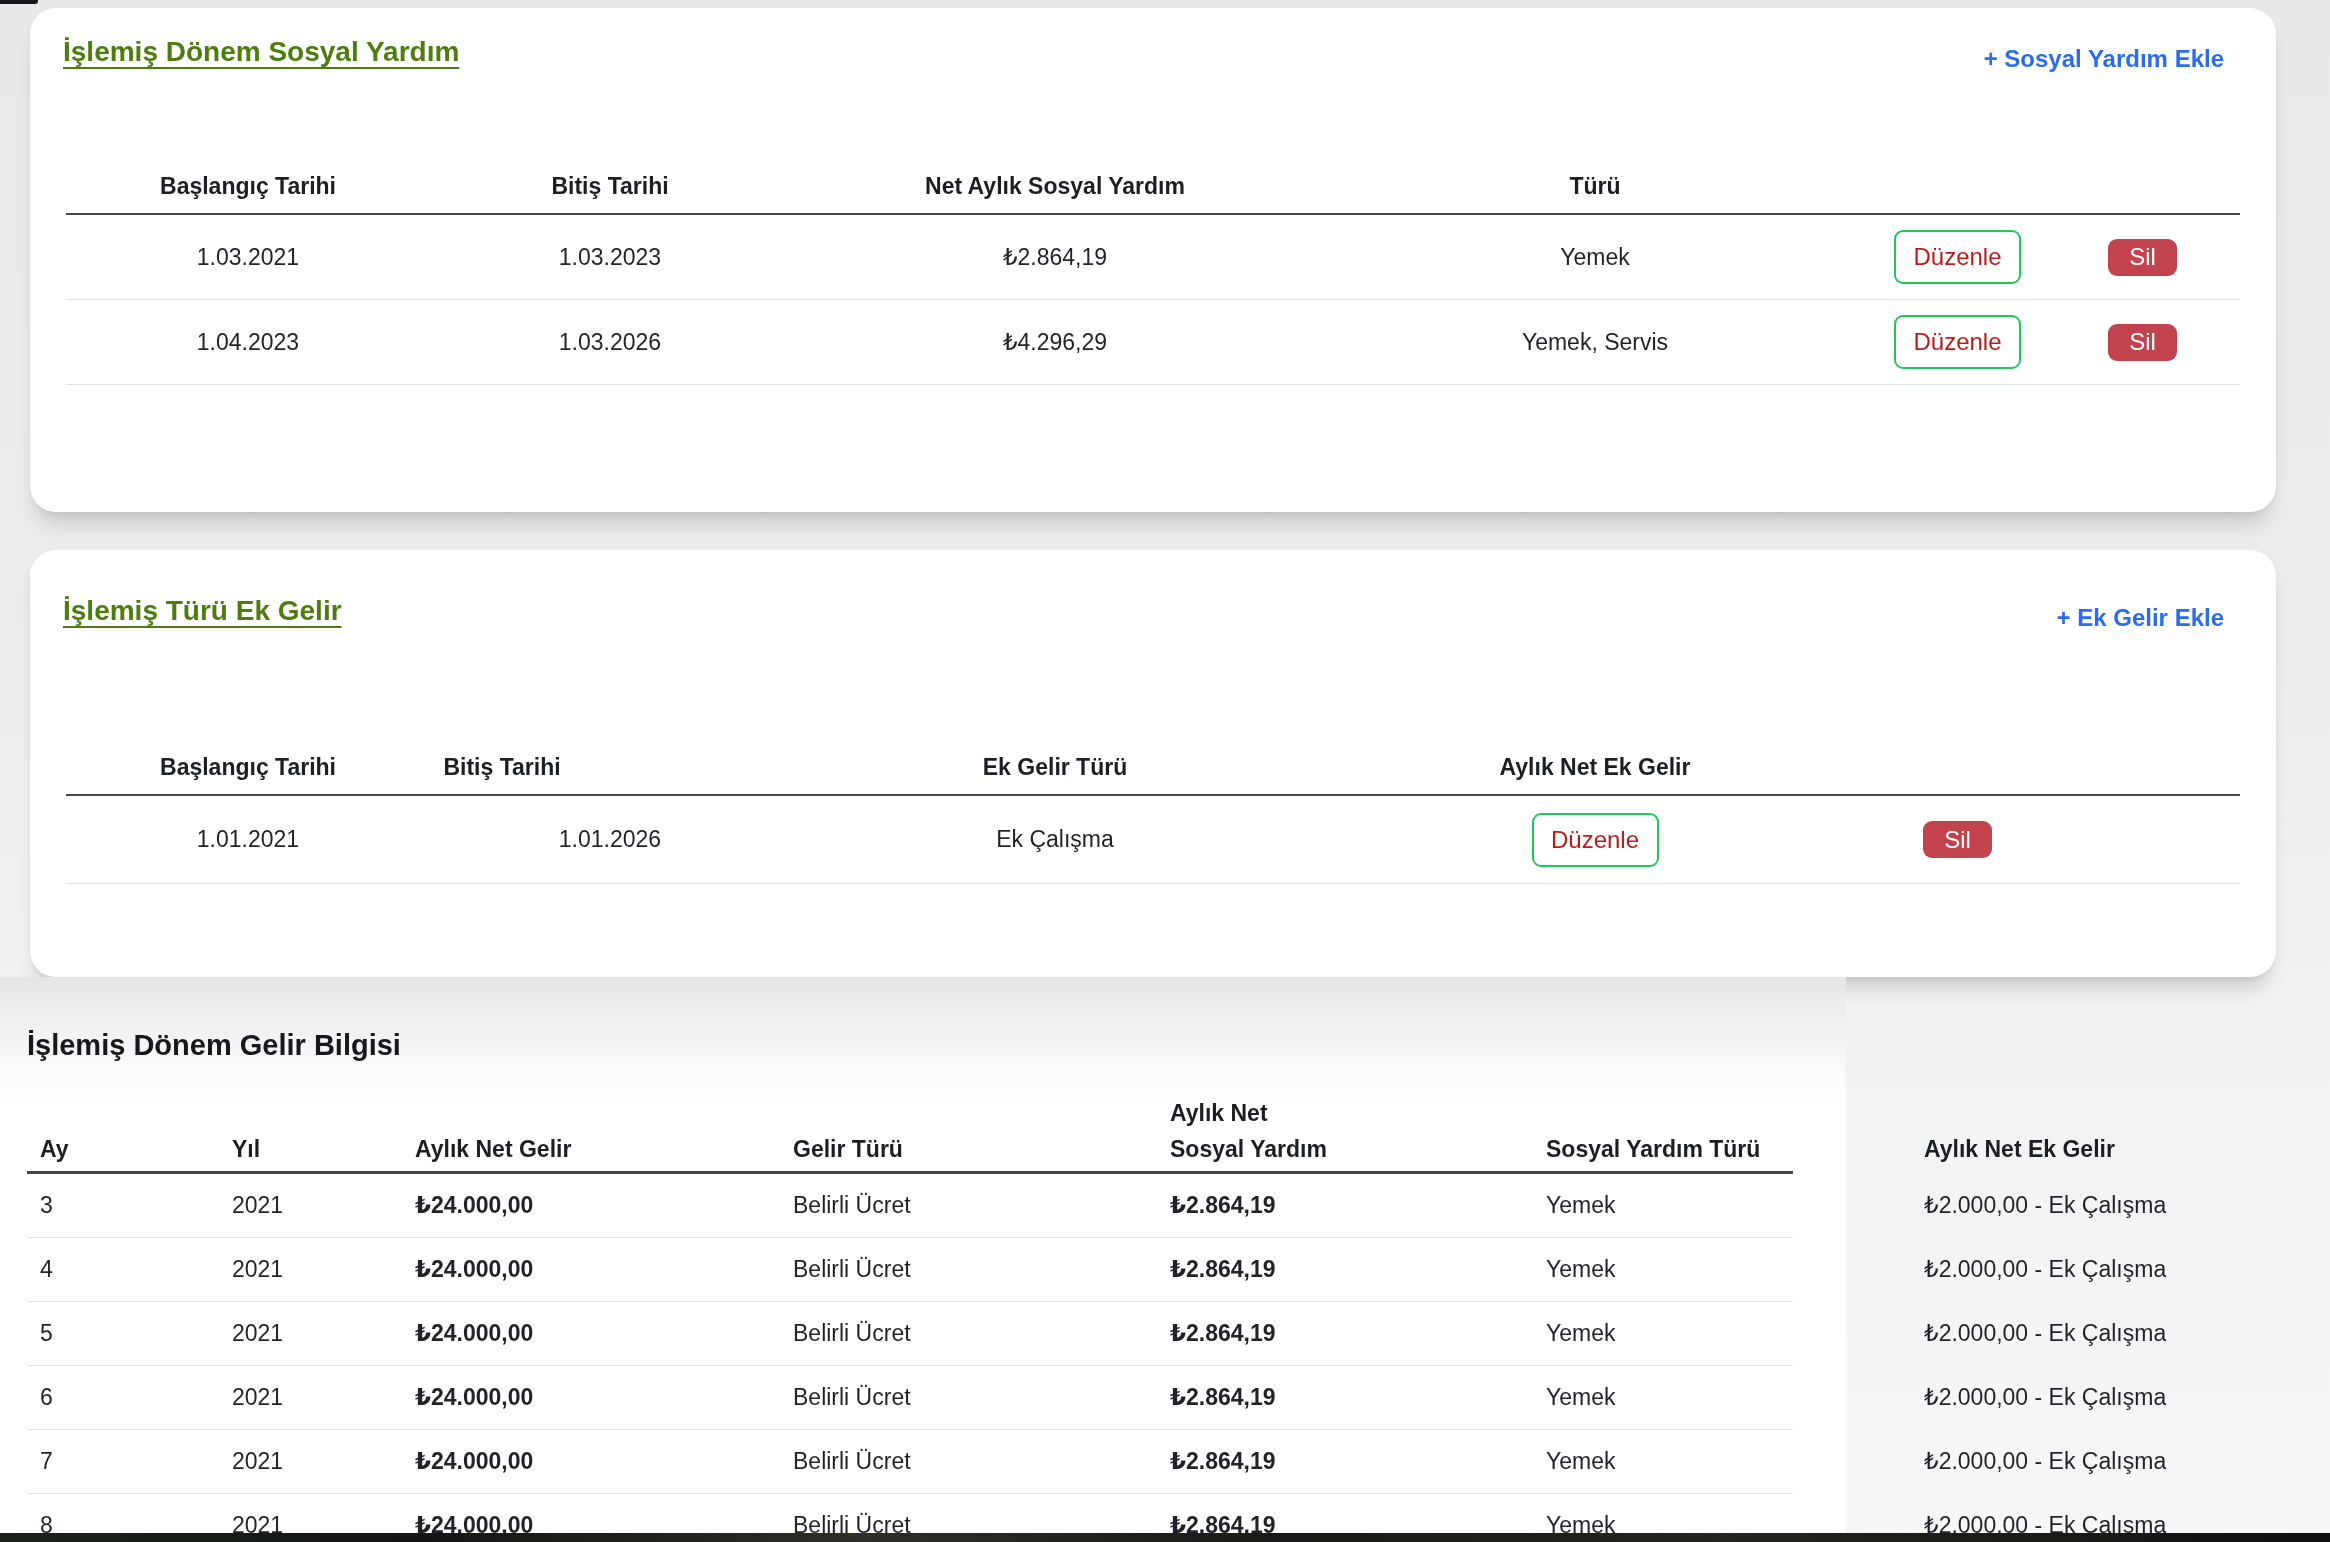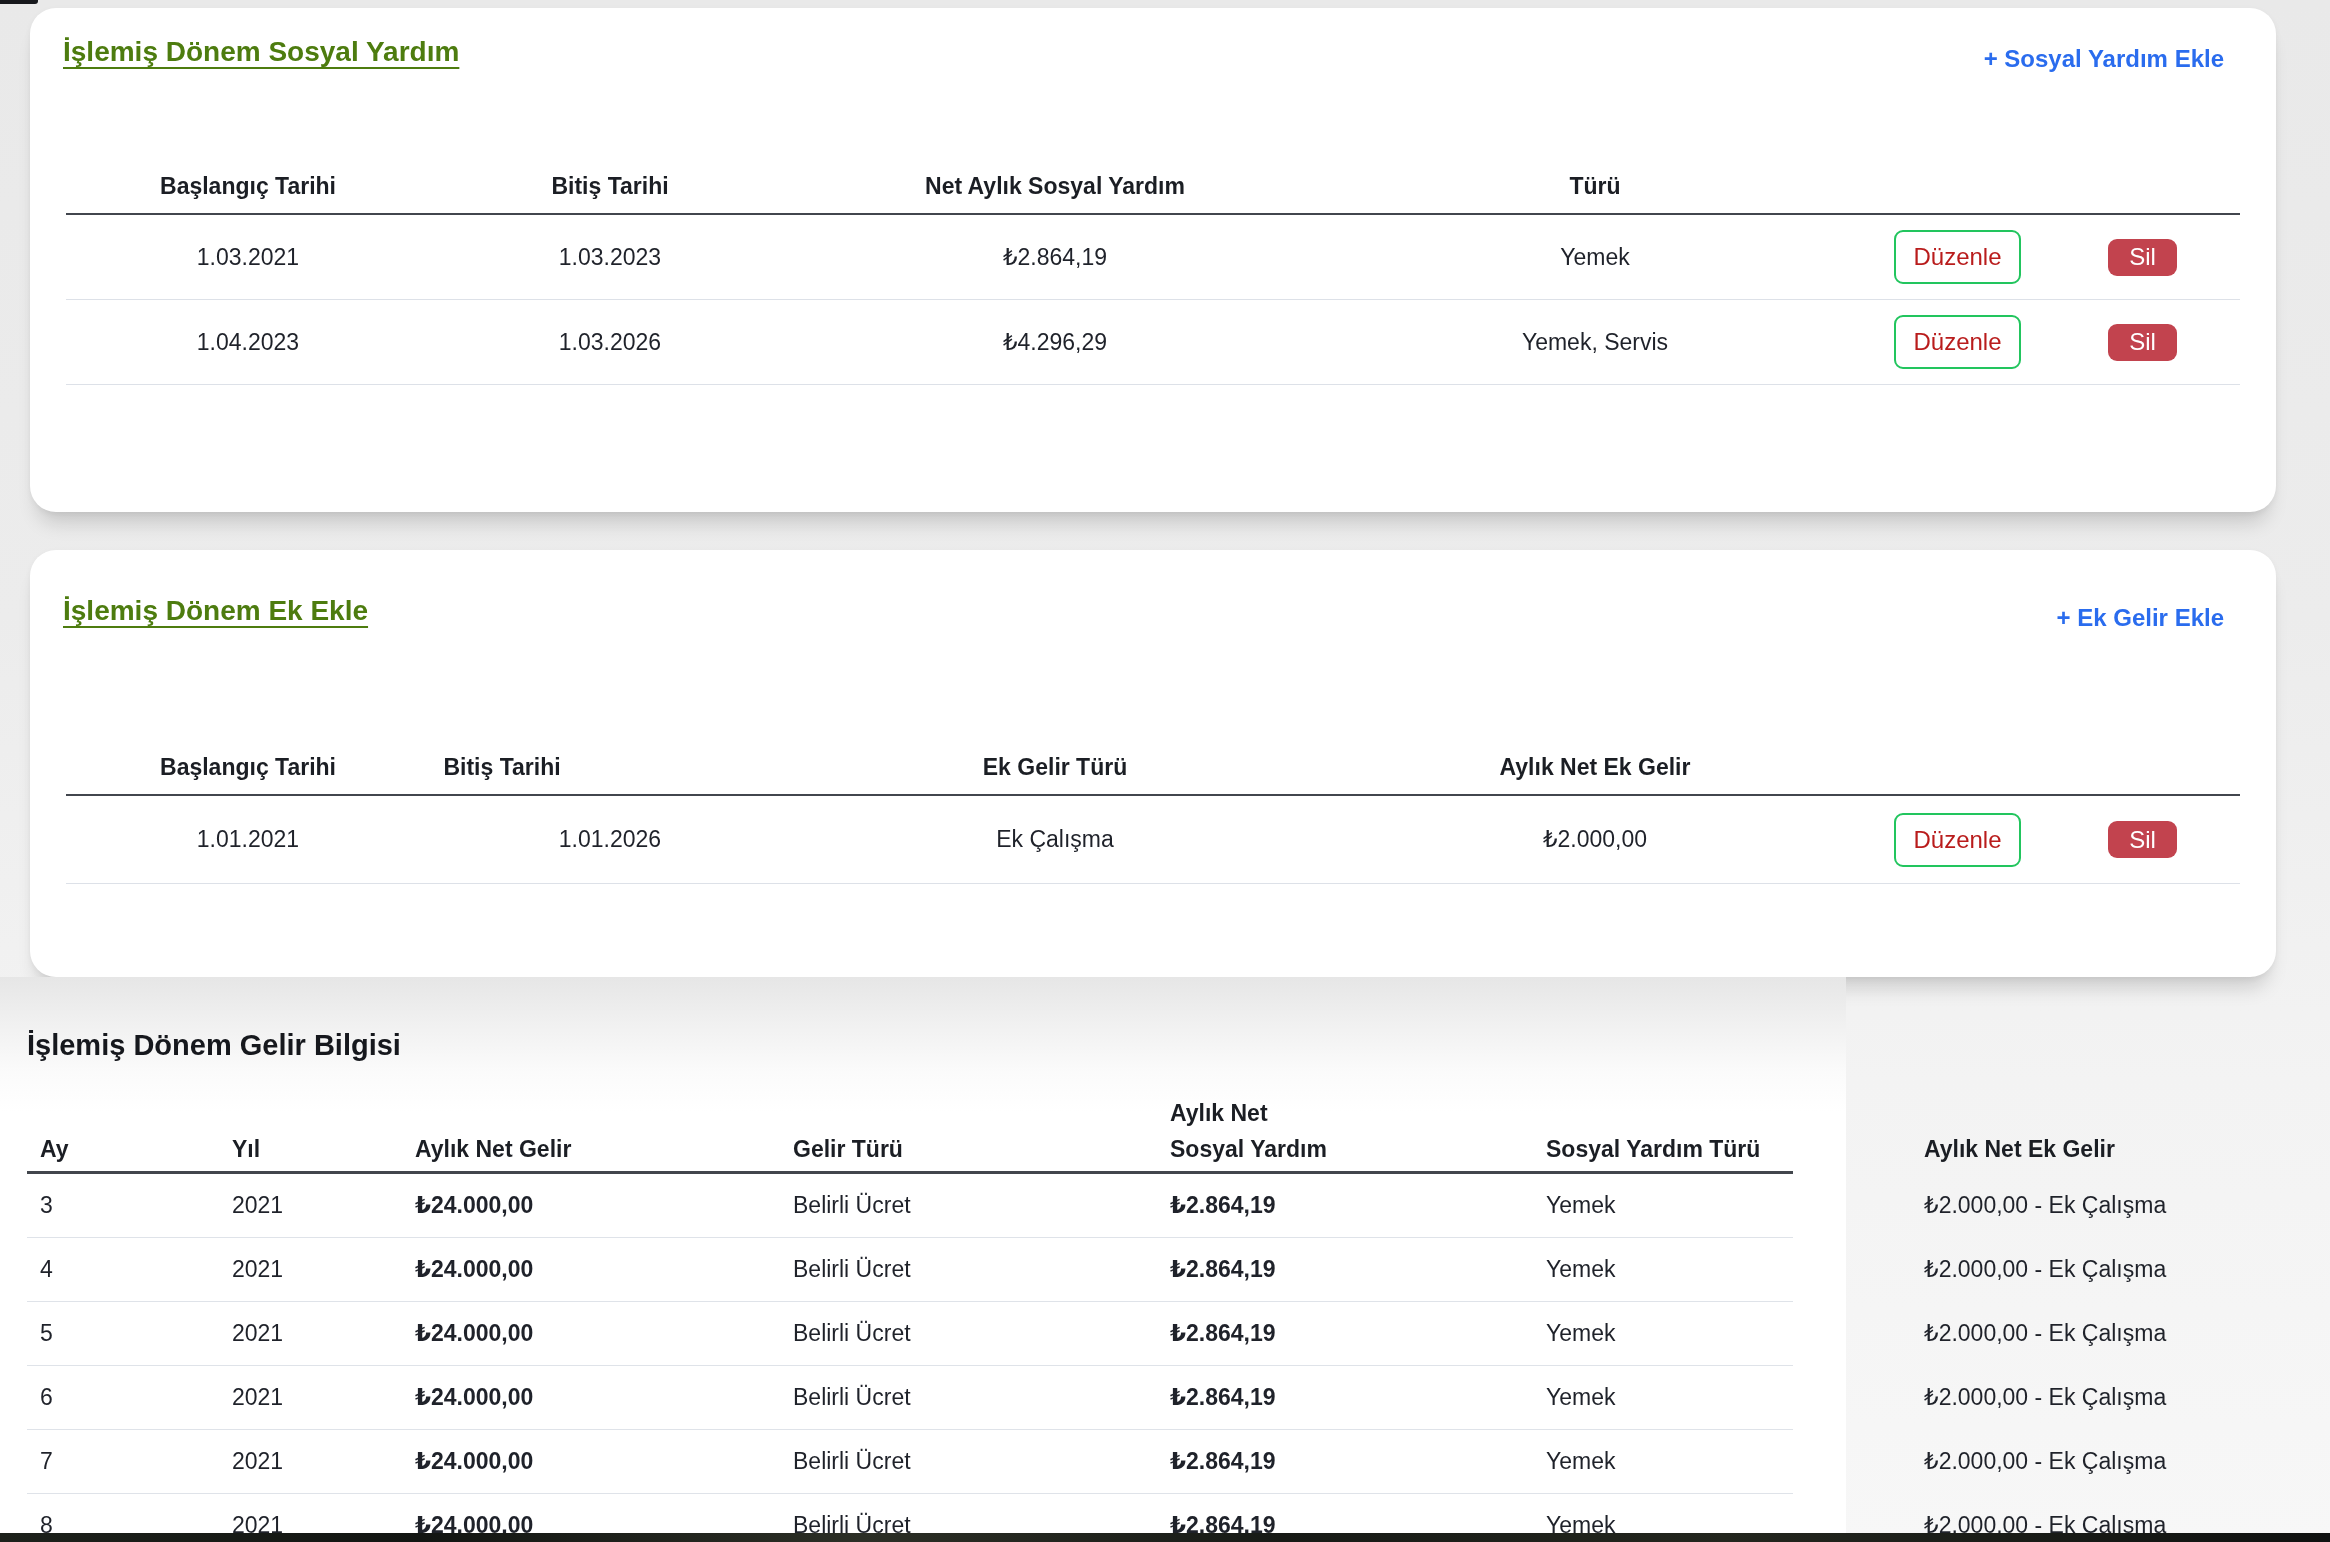--- a/index.html
+++ b/index.html
@@ -140,38 +140,37 @@
         </div>
         <div class="cell">
           <button class="btn-del">Sil</button>
         </div>
       </div>
     </div>
 </section>
 
 <section class="card" id="card-extra">
   <div class="card-head">
-    <h2 class="card-title">İşlemiş Dönem Ek Ekle</h2>
+    <h2 class="card-title">İşlemiş Türü Ek Gelir</h2>
     <a class="add-link">+ Ek Gelir Ekle</a>
   </div>
   <div class="t-head t1-cols">
     <div class="cell">Başlangıç Tarihi</div>
     <div class="cell">Bitiş Tarihi</div>
     <div class="cell">Ek Gelir Türü</div>
     <div class="cell">Aylık Net Ek Gelir</div>
     <div class="cell"></div>
     <div class="cell"></div>
   </div>
   <div class="t-body">
 
       <div class="t-row t1-cols">
         <div class="cell">1.01.2021</div>
         <div class="cell">1.01.2026</div>
         <div class="cell">Ek Çalışma</div>
-        <div class="cell">₺2.000,00</div>
         <div class="cell">
           <button class="btn-edit">Düzenle</button>
         </div>
         <div class="cell">
           <button class="btn-del">Sil</button>
         </div>
       </div>
     </div>
 </section>
 

